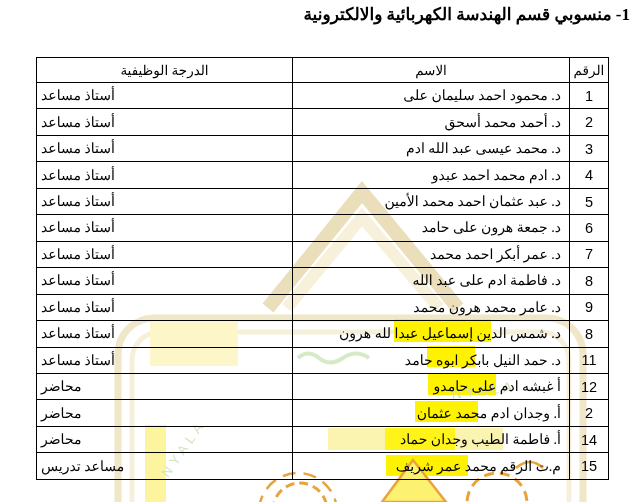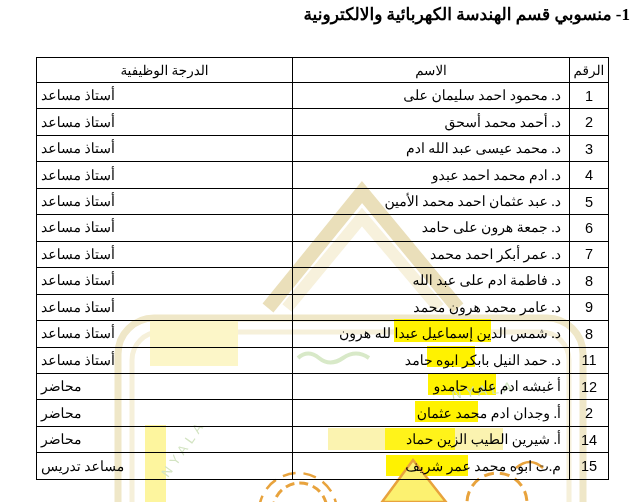--- a/index.html
+++ b/index.html
@@ -149,24 +149,24 @@
         <td class="name">أ غبشه ادم على حامدو</td>
         <td class="grade">محاضر</td>
       </tr>
       <tr>
         <td class="num">2</td>
         <td class="name">أ. وجدان ادم محمد عثمان</td>
         <td class="grade">محاضر</td>
       </tr>
       <tr>
         <td class="num">14</td>
-        <td class="name">أ. شيرين الطيب الزين حماد</td>
+        <td class="name">أ. فاطمة الطيب وجدان حماد</td>
         <td class="grade">محاضر</td>
       </tr>
       <tr>
         <td class="num">15</td>
-        <td class="name">م.ت ابوه محمد عمر شريف</td>
+        <td class="name">م.ت الرقم محمد عمر شريف</td>
         <td class="grade">مساعد تدريس</td>
       </tr>
     </tbody>
   </table>
 
 </div>
 
 </body></html>

